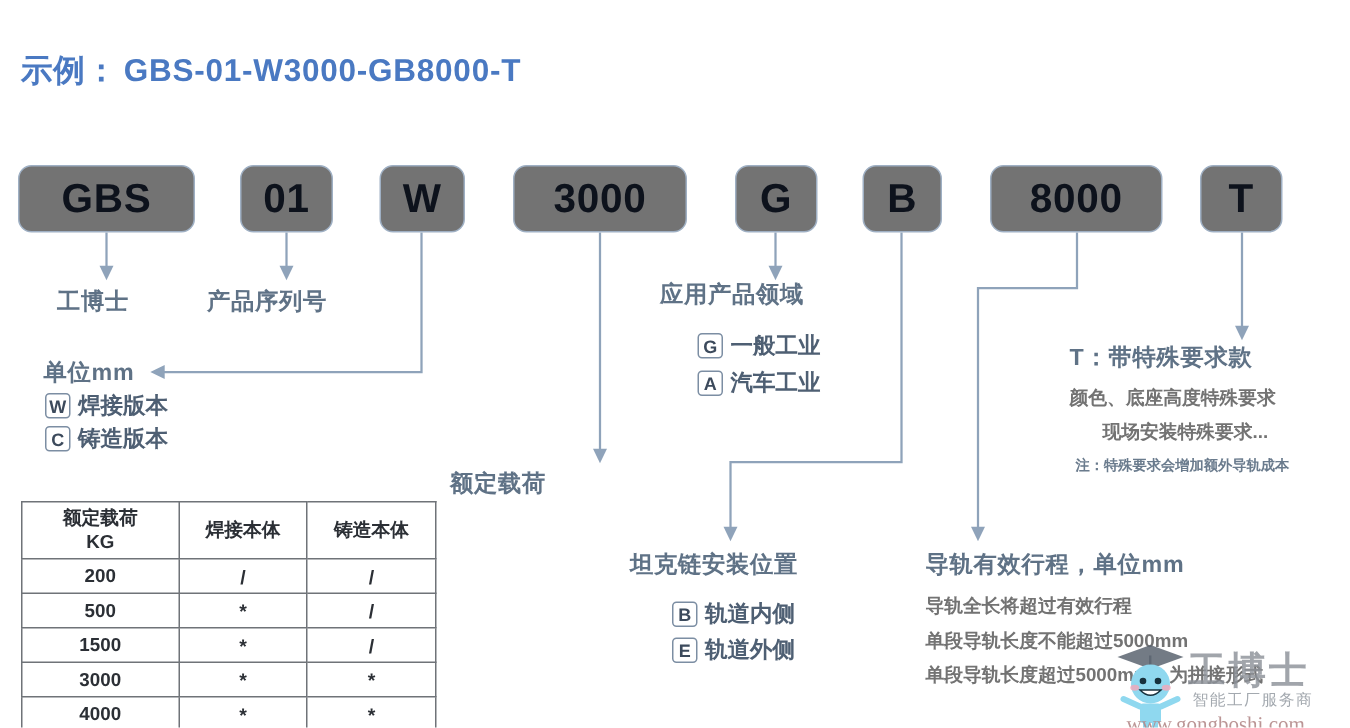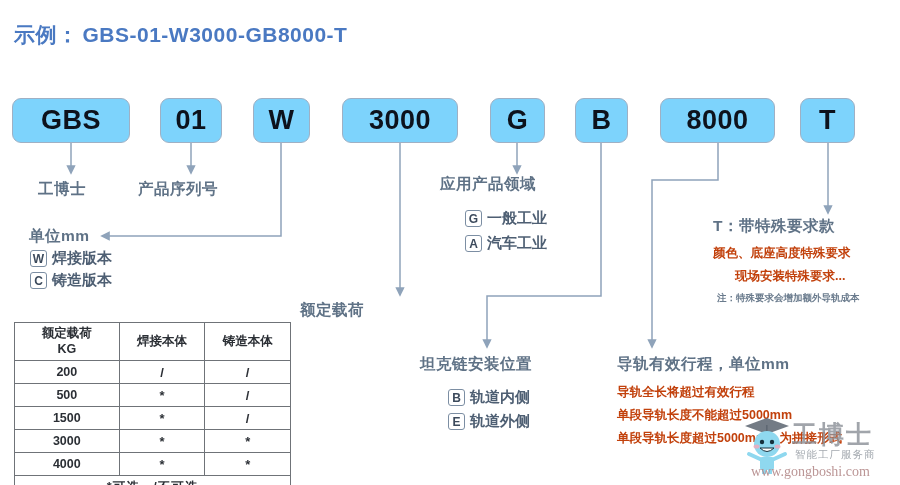--- a/index.html
+++ b/index.html
@@ -3,35 +3,35 @@
 <meta charset="utf-8">
 <style>
   html,body{margin:0;padding:0;}
   body{
     width:900px;height:485px;
     background:#ffffff;
     font-family:"Liberation Sans","DejaVu Sans",sans-serif;
     position:relative;overflow:hidden;
     color:#5a6b80;
   }
-  #stage{position:absolute;left:0;top:4px;width:900px;height:461px;}
+  #stage{position:absolute;left:0;top:16px;width:900px;height:461px;}
 
   
   .header{
     position:absolute;left:14px;top:17px;
     font-size:21px;font-weight:bold;
     color:#4a79c2;letter-spacing:.5px;white-space:nowrap;
   }
   .header .hdr-label{margin-right:4px;}
 
   
   .codebox{
     position:absolute;top:94px;height:45px;
     border:1.6px solid #9fb0c4;border-radius:9px;
-    background:#7dd3fc;
+    background:#737373;
     display:flex;align-items:center;justify-content:center;
     color:#0d121c;font-weight:bold;font-size:27px;
     letter-spacing:.5px;
     box-sizing:border-box;
   }
 
   
   #wires{position:absolute;left:0;top:0;width:900px;height:485px;pointer-events:none;}
 
   
@@ -49,21 +49,21 @@
     display:inline-flex;align-items:center;justify-content:center;
     width:17px;height:17px;border:1.3px solid #7c8ea3;border-radius:3px;
     font-size:12px;font-weight:bold;color:#3c4a5c;margin-right:5px;
     background:#fff;box-sizing:border-box;
   }
   .optrow .txt{font-size:15px;font-weight:bold;color:#4e5f73;}
 
   
   .note{
     position:absolute;white-space:nowrap;
-    font-size:12.5px;font-weight:bold;color:#c2410c;
+    font-size:12.5px;font-weight:bold;color:#737373;
   }
   .note.tiny{font-size:9.5px;font-weight:bold;color:#6a7b8d;}
 
   
   .spec{
     position:absolute;left:14px;top:318px;width:277px;
     border-collapse:collapse;background:#fff;
   }
   .spec td,.spec th{
     border:1.2px solid #6f7378;

